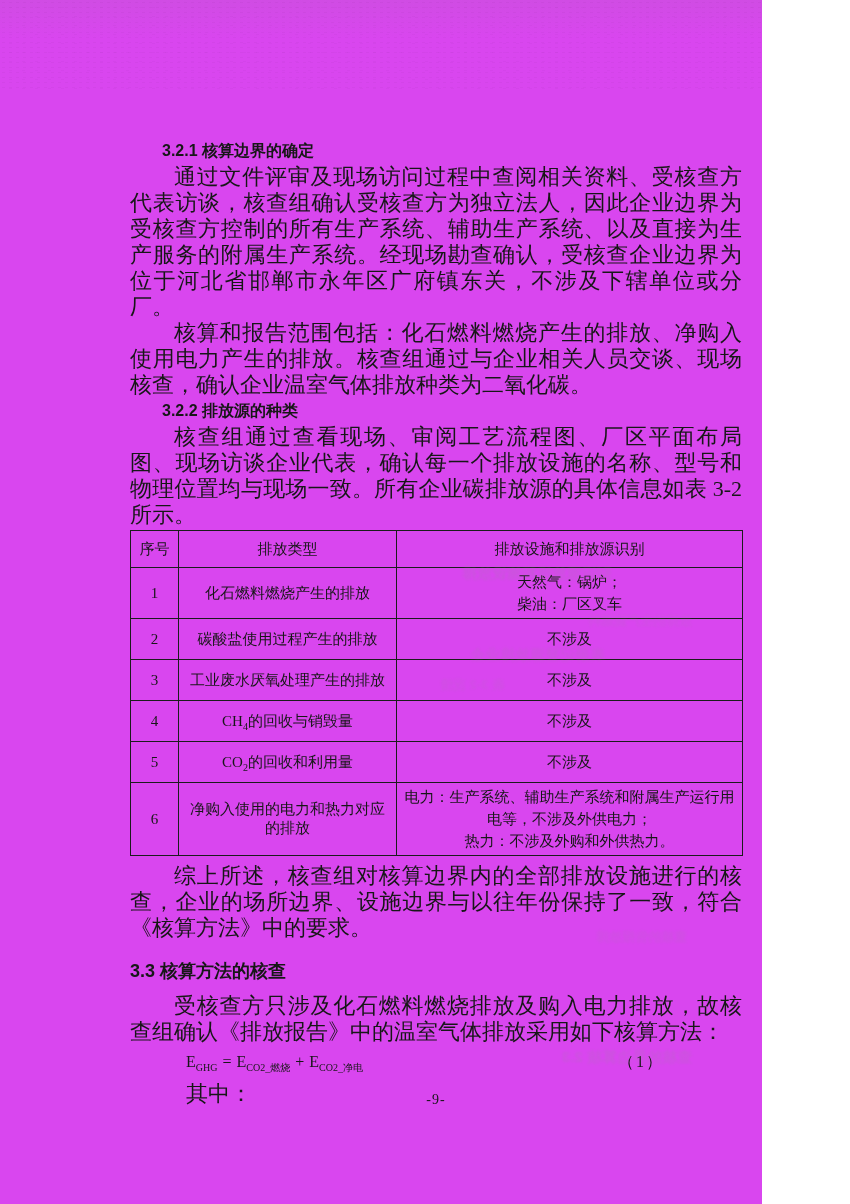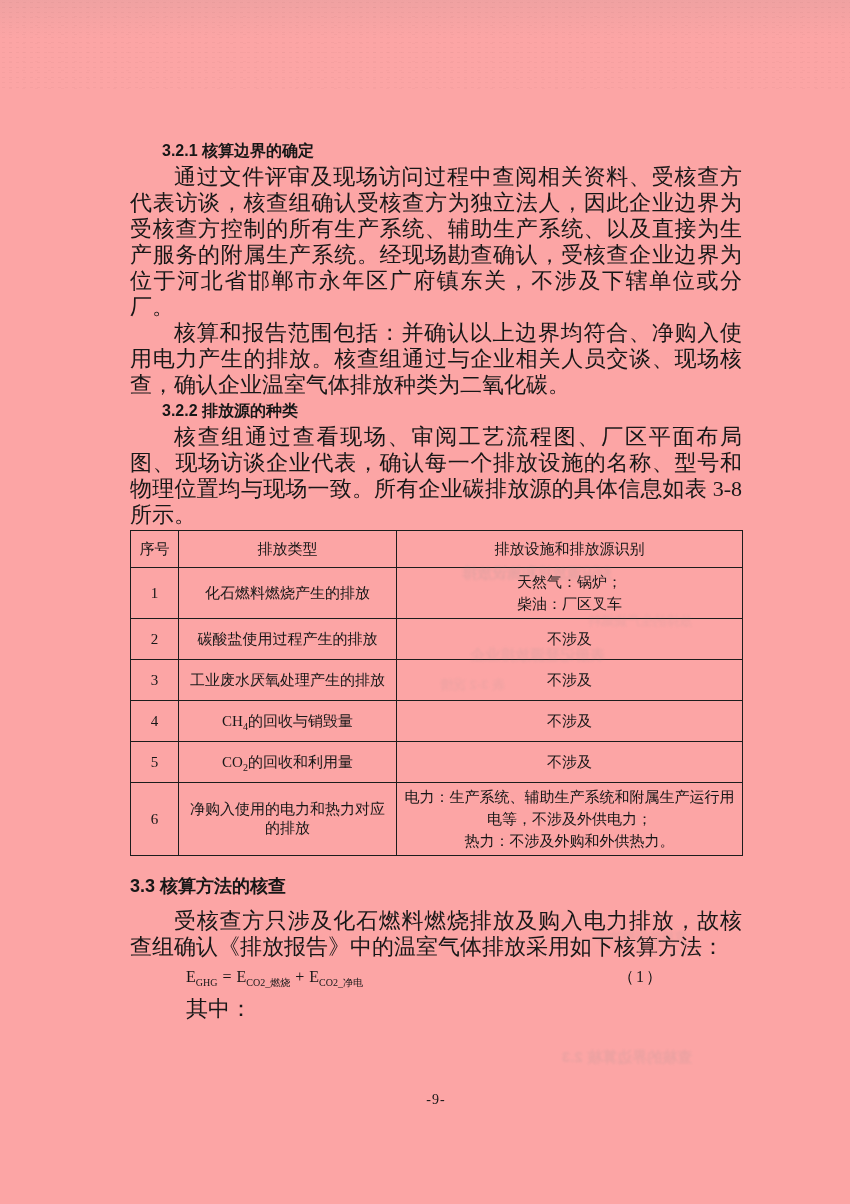--- a/index.html
+++ b/index.html
@@ -1,21 +1,21 @@
 <!DOCTYPE html>
 <html><head>
 <meta charset="utf-8">
 <style>
   * { box-sizing: border-box; }
   html, body { margin: 0; padding: 0; background: #ffffff; }
   .page {
     position: relative;
-    width: 850px;
+    width: 762px;
     height: 1204px;
-    background: #fca5a5;
+    background: #d946ef;
     overflow: hidden;
     color: #171717;
     font-family: "Liberation Serif", "DejaVu Serif", serif;
   }
   
   .topband {
     position: absolute; top: 0; left: 0; width: 100%; height: 38px;
     background: linear-gradient(180deg, rgba(130,130,130,0.10), rgba(130,130,130,0.03) 70%, rgba(130,130,130,0));
   }
   .grain {
@@ -123,24 +123,24 @@
 
 <div class="page">
 
   <div class="topband"></div>
   <div class="grain"></div>
 
   <div class="content">
 
     <h3 class="h-sub">3.2.1 核算边界的确定</h3>
     <p>通过文件评审及现场访问过程中查阅相关资料、受核查方代表访谈，核查组确认受核查方为独立法人，因此企业边界为受核查方控制的所有生产系统、辅助生产系统、以及直接为生产服务的附属生产系统。经现场勘查确认，受核查企业边界为位于河北省邯郸市永年区广府镇东关，不涉及下辖单位或分厂。</p>
-    <p>核算和报告范围包括：并确认以上边界均符合、净购入使用电力产生的排放。核查组通过与企业相关人员交谈、现场核查，确认企业温室气体排放种类为二氧化碳。</p>
+    <p>核算和报告范围包括：化石燃料燃烧产生的排放、净购入使用电力产生的排放。核查组通过与企业相关人员交谈、现场核查，确认企业温室气体排放种类为二氧化碳。</p>
 
     <h3 class="h-sub">3.2.2 排放源的种类</h3>
-    <p>核查组通过查看现场、审阅工艺流程图、厂区平面布局图、现场访谈企业代表，确认每一个排放设施的名称、型号和物理位置均与现场一致。所有企业碳排放源的具体信息如表 3-8 所示。</p>
+    <p>核查组通过查看现场、审阅工艺流程图、厂区平面布局图、现场访谈企业代表，确认每一个排放设施的名称、型号和物理位置均与现场一致。所有企业碳排放源的具体信息如表 3-2 所示。</p>
 
 
     <table class="src">
       <colgroup>
         <col style="width:48px">
           <col style="width:218px">
           <col style="width:346px">
       </colgroup>
       <tbody>
           <tr>
@@ -180,20 +180,21 @@
         <td class="c1">6</td>
         <td class="c2">净购入使用的电力和热力对应的排放</td>
         <td class="c3">
           <span class="ln">电力：生产系统、辅助生产系统和附属生产运行用电等，不涉及外供电力；</span>
           <span class="ln">热力：不涉及外购和外供热力。</span>
         </td>
       </tr>
     </tbody>
       </table>
 
+    <p class="after-table">综上所述，核查组对核算边界内的全部排放设施进行的核查，企业的场所边界、设施边界与以往年份保持了一致，符合《核算方法》中的要求。</p>
 
     <h2 class="h-main">3.3 核算方法的核查</h2>
     <p>受核查方只涉及化石燃料燃烧排放及购入电力排放，故核查组确认《排放报告》中的温室气体排放采用如下核算方法：</p>
 
     <div class="formula">
       <span>E</span><sub>GHG</sub><span class="op">=</span><span>E</span><sub>CO2_燃烧</sub><span class="op">+</span><span>E</span><sub>CO2_净电</sub>
       <span class="eqnum">（1）</span>
     </div>
 
     <p class="among">其中：</p>

